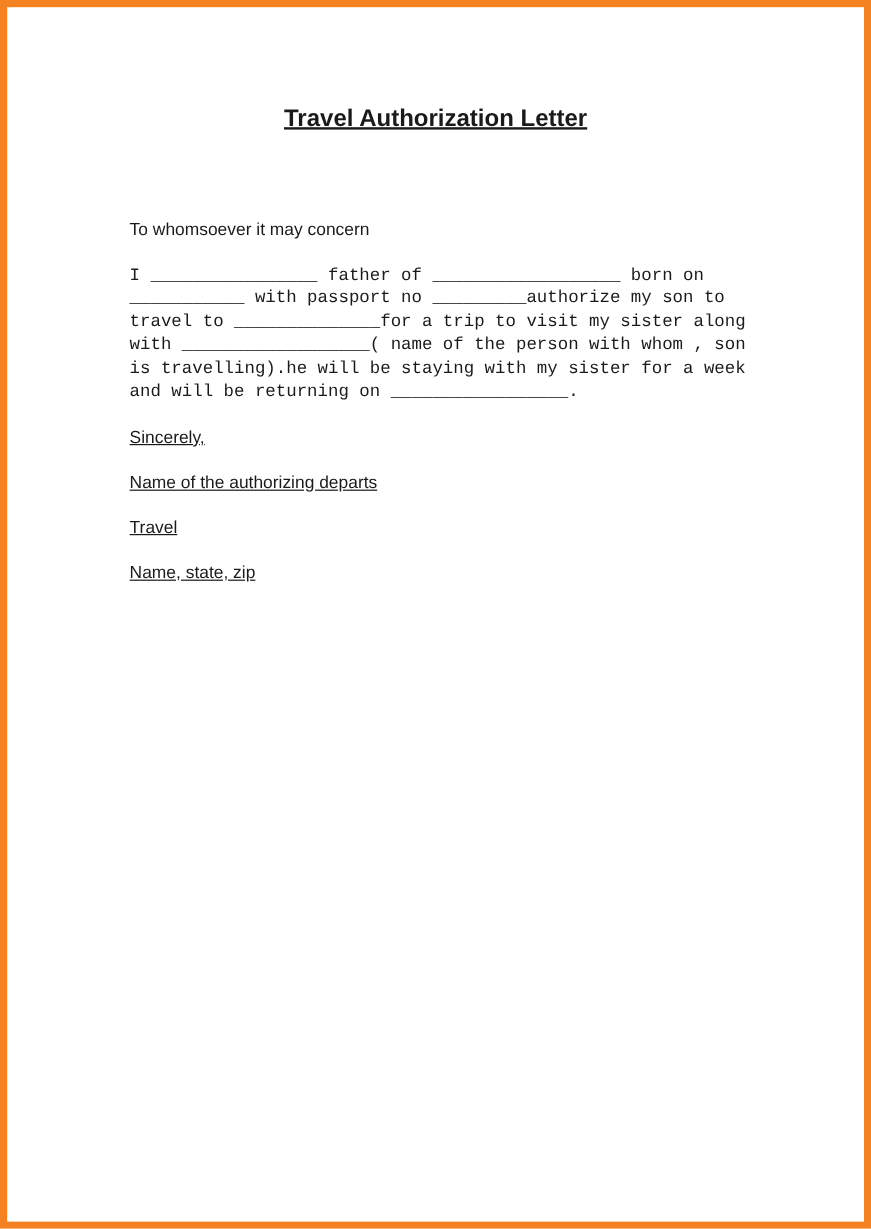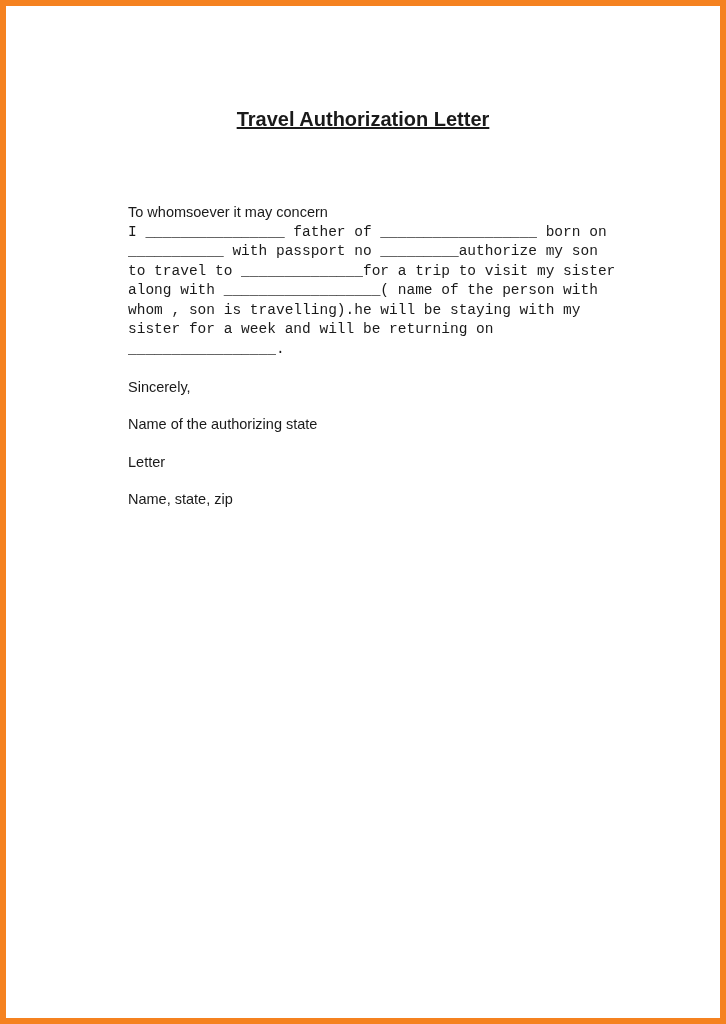--- a/index.html
+++ b/index.html
@@ -11,21 +11,21 @@
       width: 726px;
       height: 1024px;
       background: #ffffff;
       font-family: Arial, Helvetica, sans-serif;
     }
     .outer-frame {
       width: 726px;
       height: 1024px;
       border: 6px solid #f58220;
       background: #ffffff;
-      padding: 34px;
+      padding: 14px;
     }
     .page {
       width: 100%;
       height: 100%;
       background: #ffffff;
       position: relative;
     }
     .title {
       text-align: center;
       font-weight: bold;
@@ -36,39 +36,41 @@
       padding-bottom: 72px;
     }
     .content {
       padding-left: 88px;
       padding-right: 70px;
       font-size: 14.5px;
       color: #1a1a1a;
       line-height: 1.35;
     }
     .content p {
+      margin-bottom: 18px;
     }
     .content .para-body {
       margin-bottom: 18px;
       font-family: Liberation Mono, monospace;
     }
     .content .sig-block p {
       margin-bottom: 18px;
+      text-decoration: underline;
     }
   </style>
 </head>
 <body>
 
 <div class="outer-frame">
   <div class="page">
     <div class="title">Travel Authorization Letter</div>
     <div class="content">
       <p>To whomsoever it may concern</p>
       <p class="para-body">I ________________ father of __________________ born on ___________ with passport no _________authorize my son to travel to ______________for a trip to visit my sister along with __________________( name of the person with whom , son is travelling).he will be staying with my sister for a week and will be returning on _________________.</p>
       <div class="sig-block">
         <p>Sincerely,</p>
-        <p>Name of the authorizing state</p>
-        <p>Letter</p>
+        <p>Name of the authorizing departs</p>
+        <p>Travel</p>
         <p>Name, state, zip</p>
       </div>
     </div>
   </div>
 </div>
 
 </body></html>

